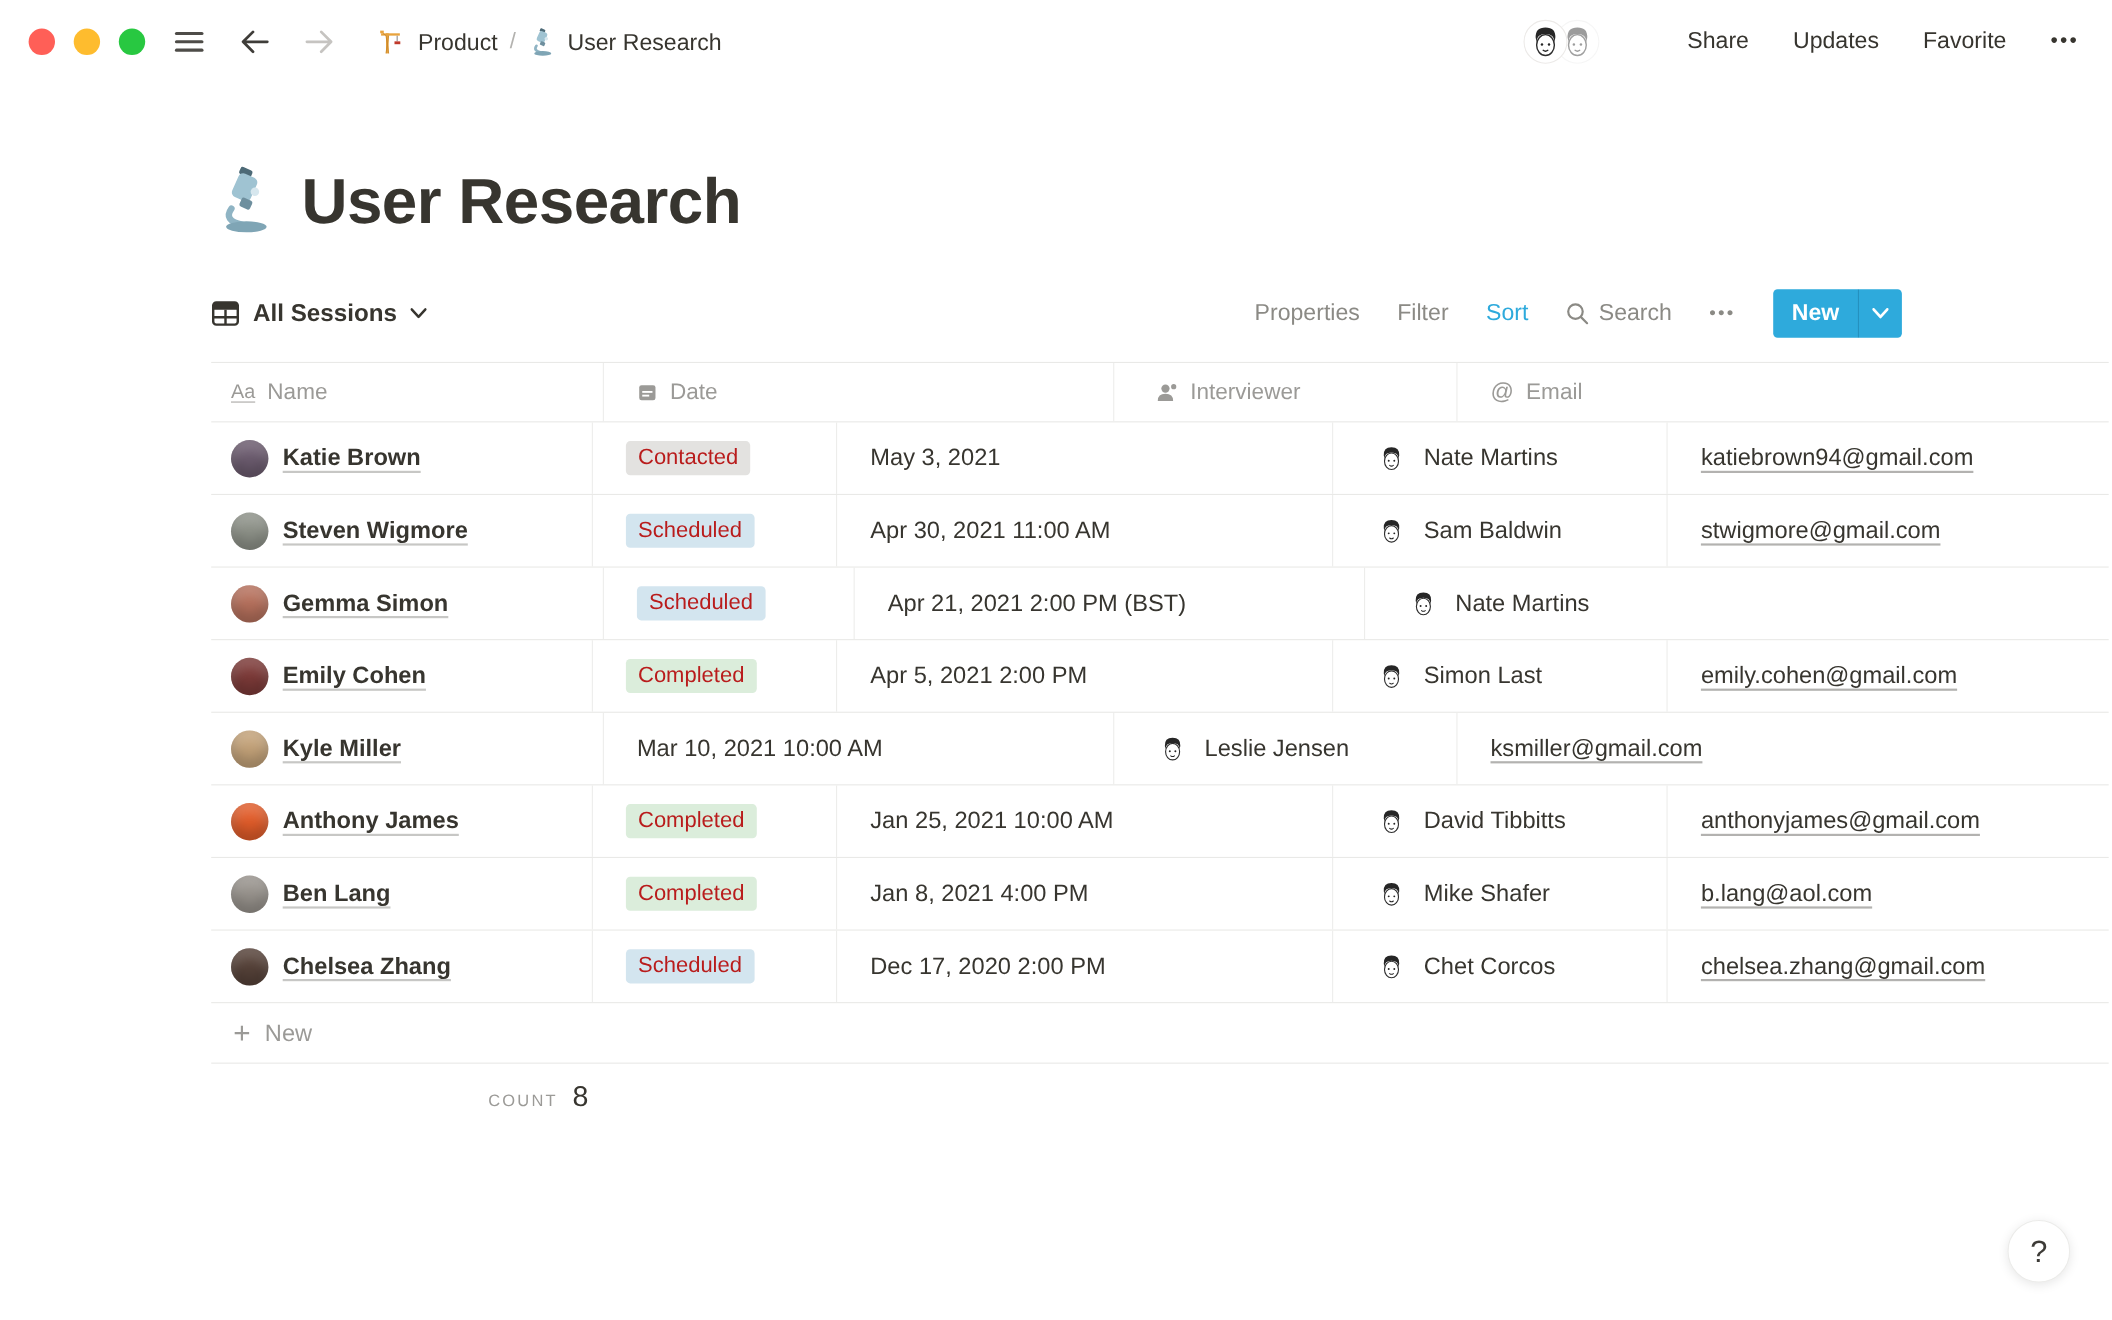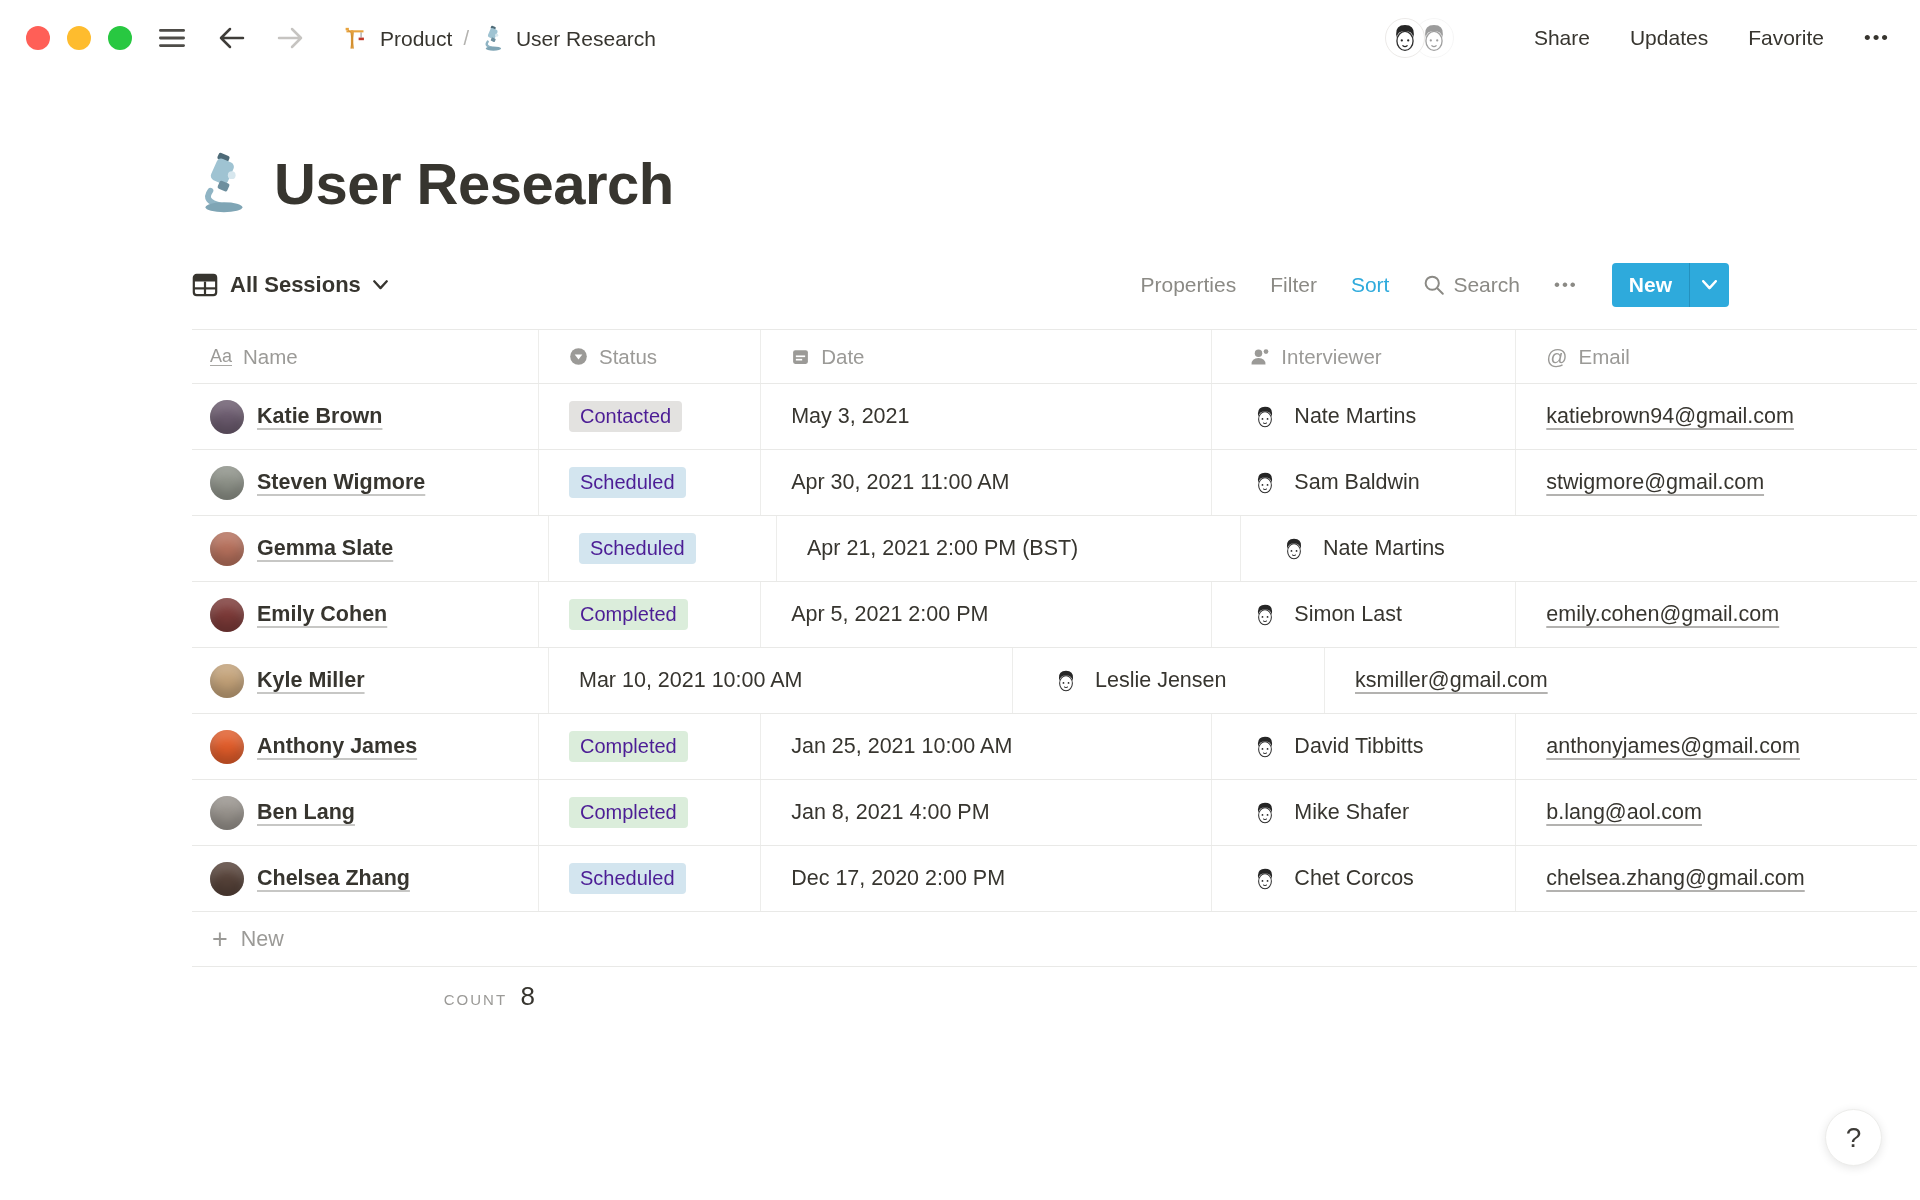--- a/index.html
+++ b/index.html
@@ -56,21 +56,21 @@
   .col-date { width:452px; }
   .col-interviewer { width:300px; padding-left:26px; }
   .col-email { width:400px; }
   .h-label { font-size:20.5px; margin-left:11px; }
   .aa-glyph { font-size:18px; color:#9b9a97; border-bottom:1.3px solid #a9a8a5; line-height:1.05; }
   .at-glyph { font-size:21px; color:#9b9a97; }
   .row-avatar { width:34px; height:34px; border-radius:50%; flex:none;
     box-shadow:inset 0 -9px 12px rgba(0,0,0,.22), inset 0 9px 10px rgba(255,255,255,.18); }
   .row-name { font-size:21.5px; font-weight:700; margin-left:13px; cursor:pointer;
     text-decoration:underline; text-decoration-color:rgba(55,53,47,.28); text-underline-offset:5px; text-decoration-thickness:1.5px; }
-  .status-badge { font-size:20px; padding:4px 11px; border-radius:4px; color:#4c1d95; }
+  .status-badge { font-size:20px; padding:4px 11px; border-radius:4px; color:#b91c1c; }
   .date-text { font-size:21.5px; }
   .sketch-avatar { width:30px; height:30px; flex:none; }
   .interviewer-name { font-size:21.5px; margin-left:14px; }
   .email-link { font-size:21.5px; cursor:pointer;
     text-decoration:underline; text-decoration-color:rgba(55,53,47,.38); text-underline-offset:5px; text-decoration-thickness:1.5px; }
   .new-row { height:55px; display:flex; align-items:center; padding-left:20px; color:#9b9a97;
     border-bottom:1px solid #e9e9e7; cursor:pointer; }
   .plus-glyph { font-size:27px; font-weight:400; line-height:1; }
   .new-row-label { font-size:21.5px; margin-left:13px; }
   .count-row { width:357px; margin-top:14px; text-align:right; padding-right:14px; }
@@ -223,27 +223,20 @@
   </div>
 </div>
 
 <div class="db-table">
 
   <div class="t-row t-header">
     <div class="cell col-name">
       <span class="aa-glyph">Aa</span>
       <span class="h-label">Name</span>
     </div>
-    <div class="cell col-status">
-      <svg width="19" height="19" viewBox="0 0 16 16">
-        <circle cx="8" cy="8" r="7" fill="#9b9a97"></circle>
-          <path d="M4.8 6.3 h6.4 L8 10.6 z" fill="#ffffff"></path>
-      </svg>
-      <span class="h-label">Status</span>
-    </div>
     <div class="cell col-date">
       <svg width="19" height="19" viewBox="0 0 18 18">
         <rect x="2" y="3" width="14" height="13" rx="2" fill="#9b9a97"></rect>
         <rect x="4.6" y="8" width="8.8" height="1.6" fill="#ffffff"></rect>
         <rect x="4.6" y="11.2" width="6" height="1.6" fill="#ffffff"></rect>
       </svg>
       <span class="h-label">Date</span>
     </div>
     <div class="cell col-interviewer">
       <svg width="20" height="20" viewBox="0 0 16 16">
@@ -299,21 +292,21 @@
       <span class="interviewer-name">Sam Baldwin</span>
     </div>
     <div class="cell col-email">
       <span class="email-link">stwigmore@gmail.com</span>
     </div>
   </div>
 
   <div class="t-row t-body-row">
     <div class="cell col-name">
       <span class="row-avatar" style="background-color: rgb(181, 112, 92);"></span>
-      <span class="row-name">Gemma Slate</span>
+      <span class="row-name">Gemma Simon</span>
     </div>
     <div class="cell col-status">
       <span class="status-badge" style="background-color: rgb(211, 229, 239);">Scheduled</span>
     </div>
     <div class="cell col-date">
       <span class="date-text">Apr 21, 2021 2:00 PM (BST)</span>
     </div>
     <div class="cell col-interviewer">
       <svg class="sketch-avatar">
           <use href="#sym-face"></use>

